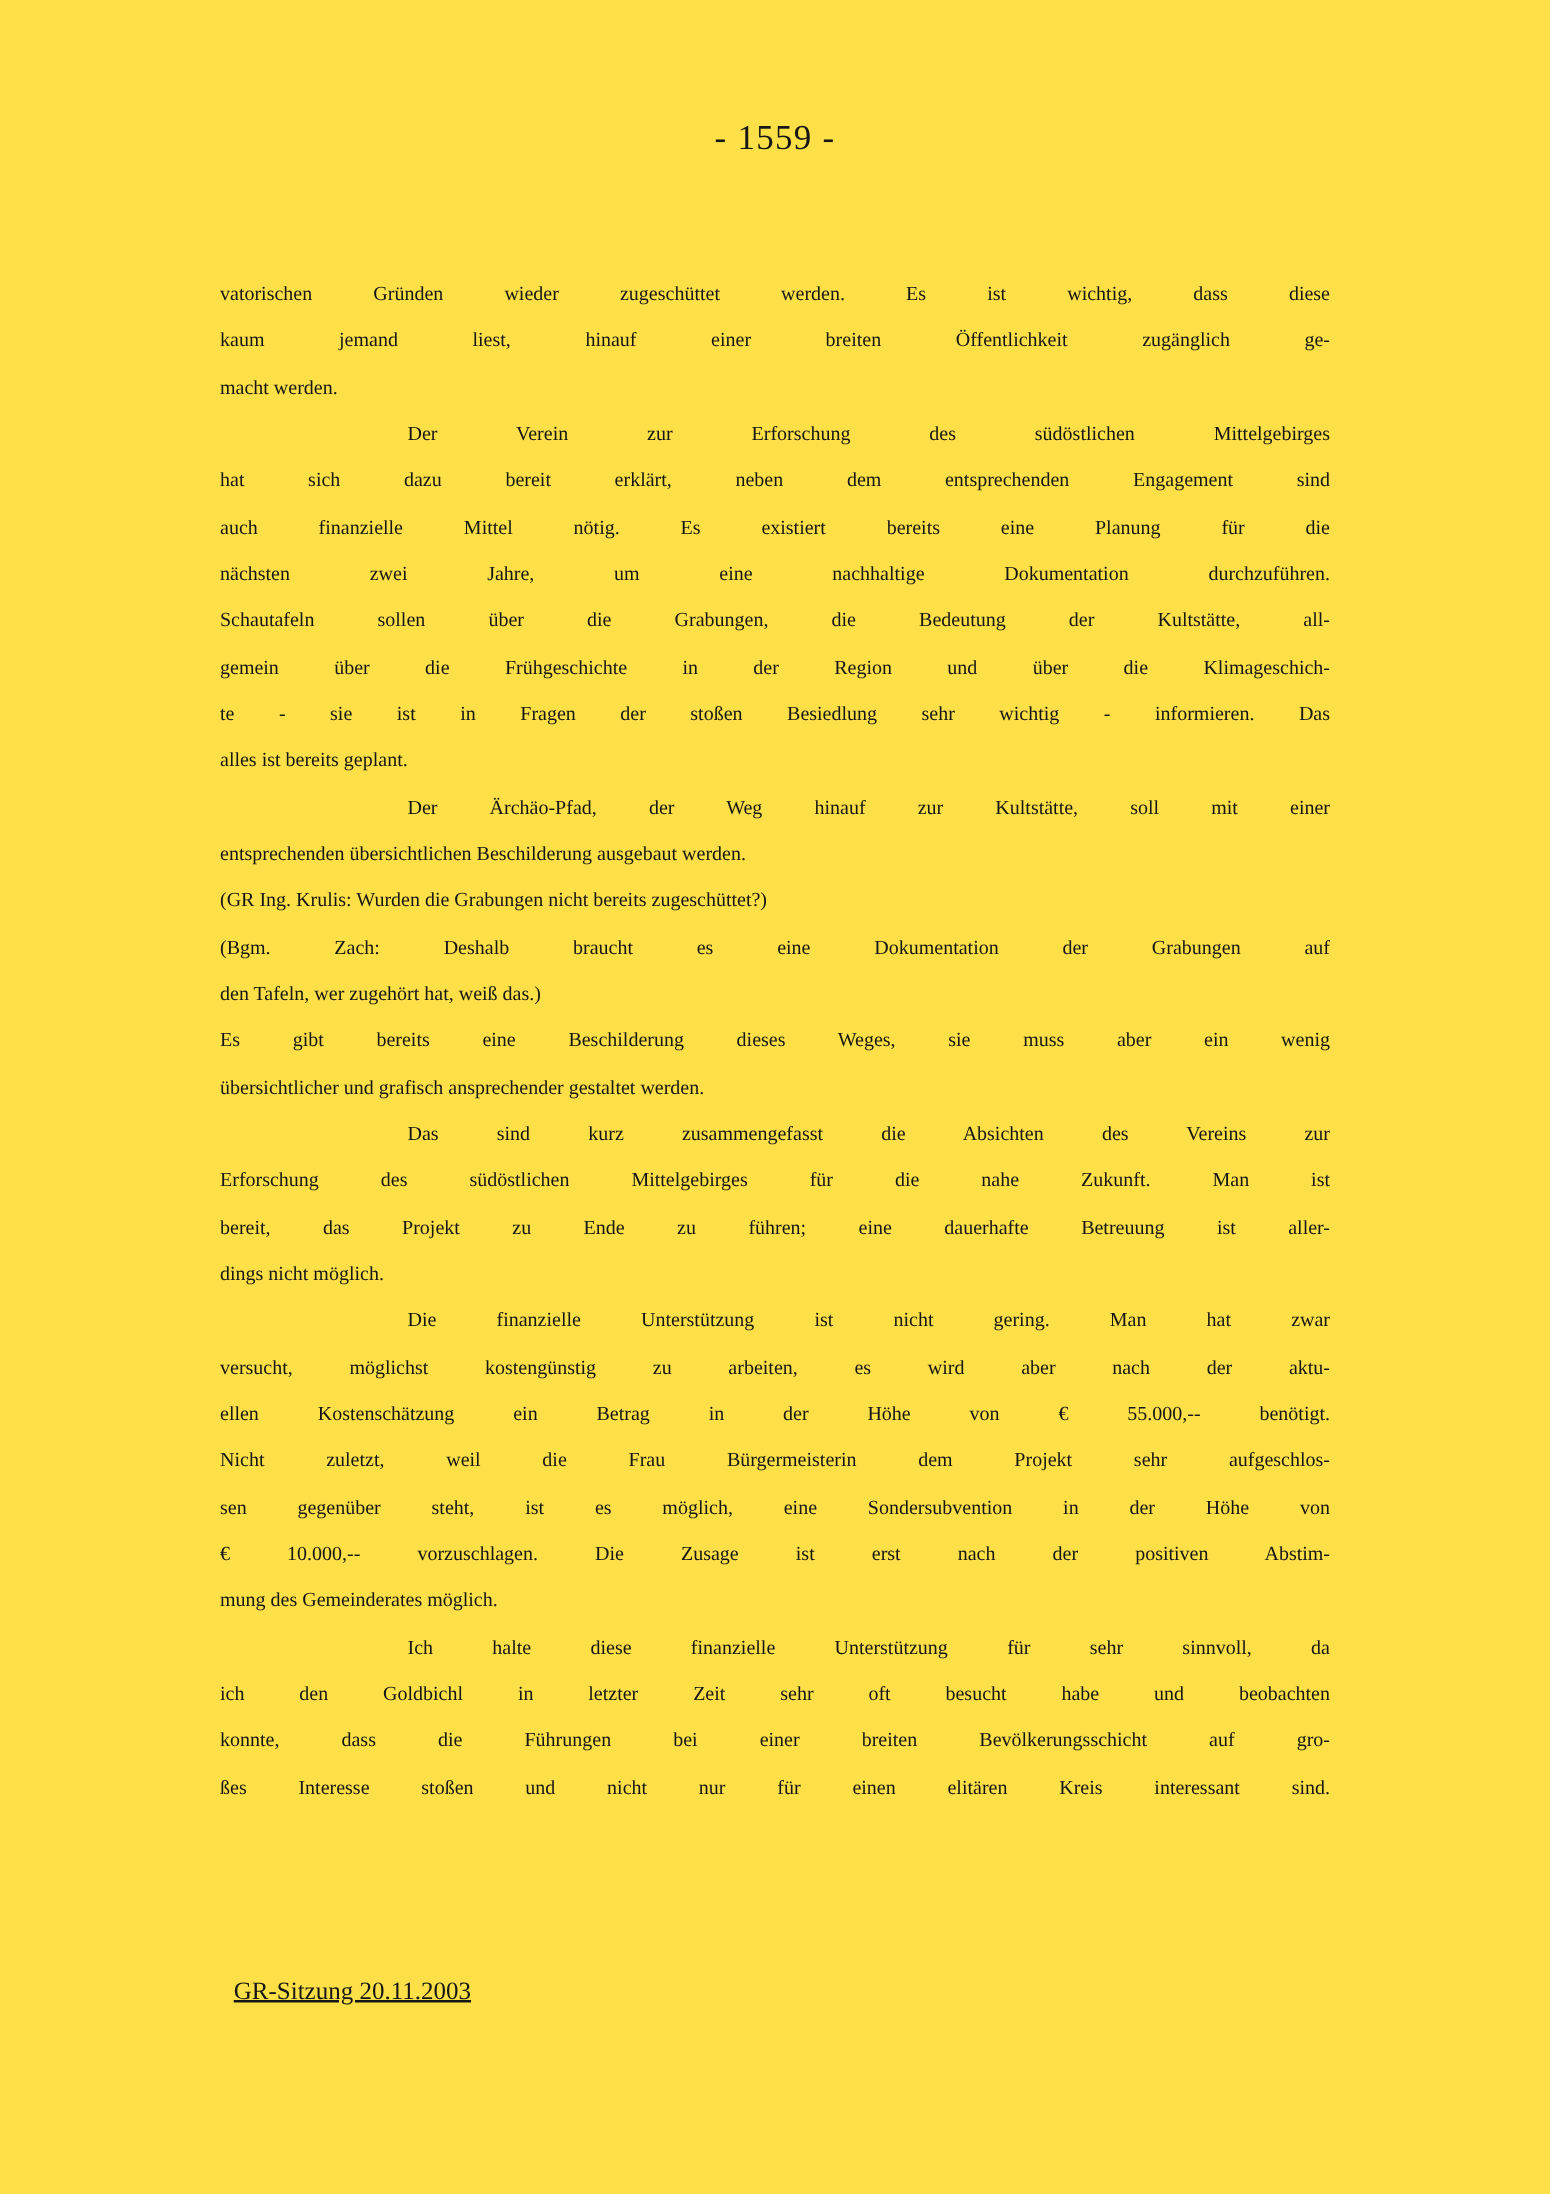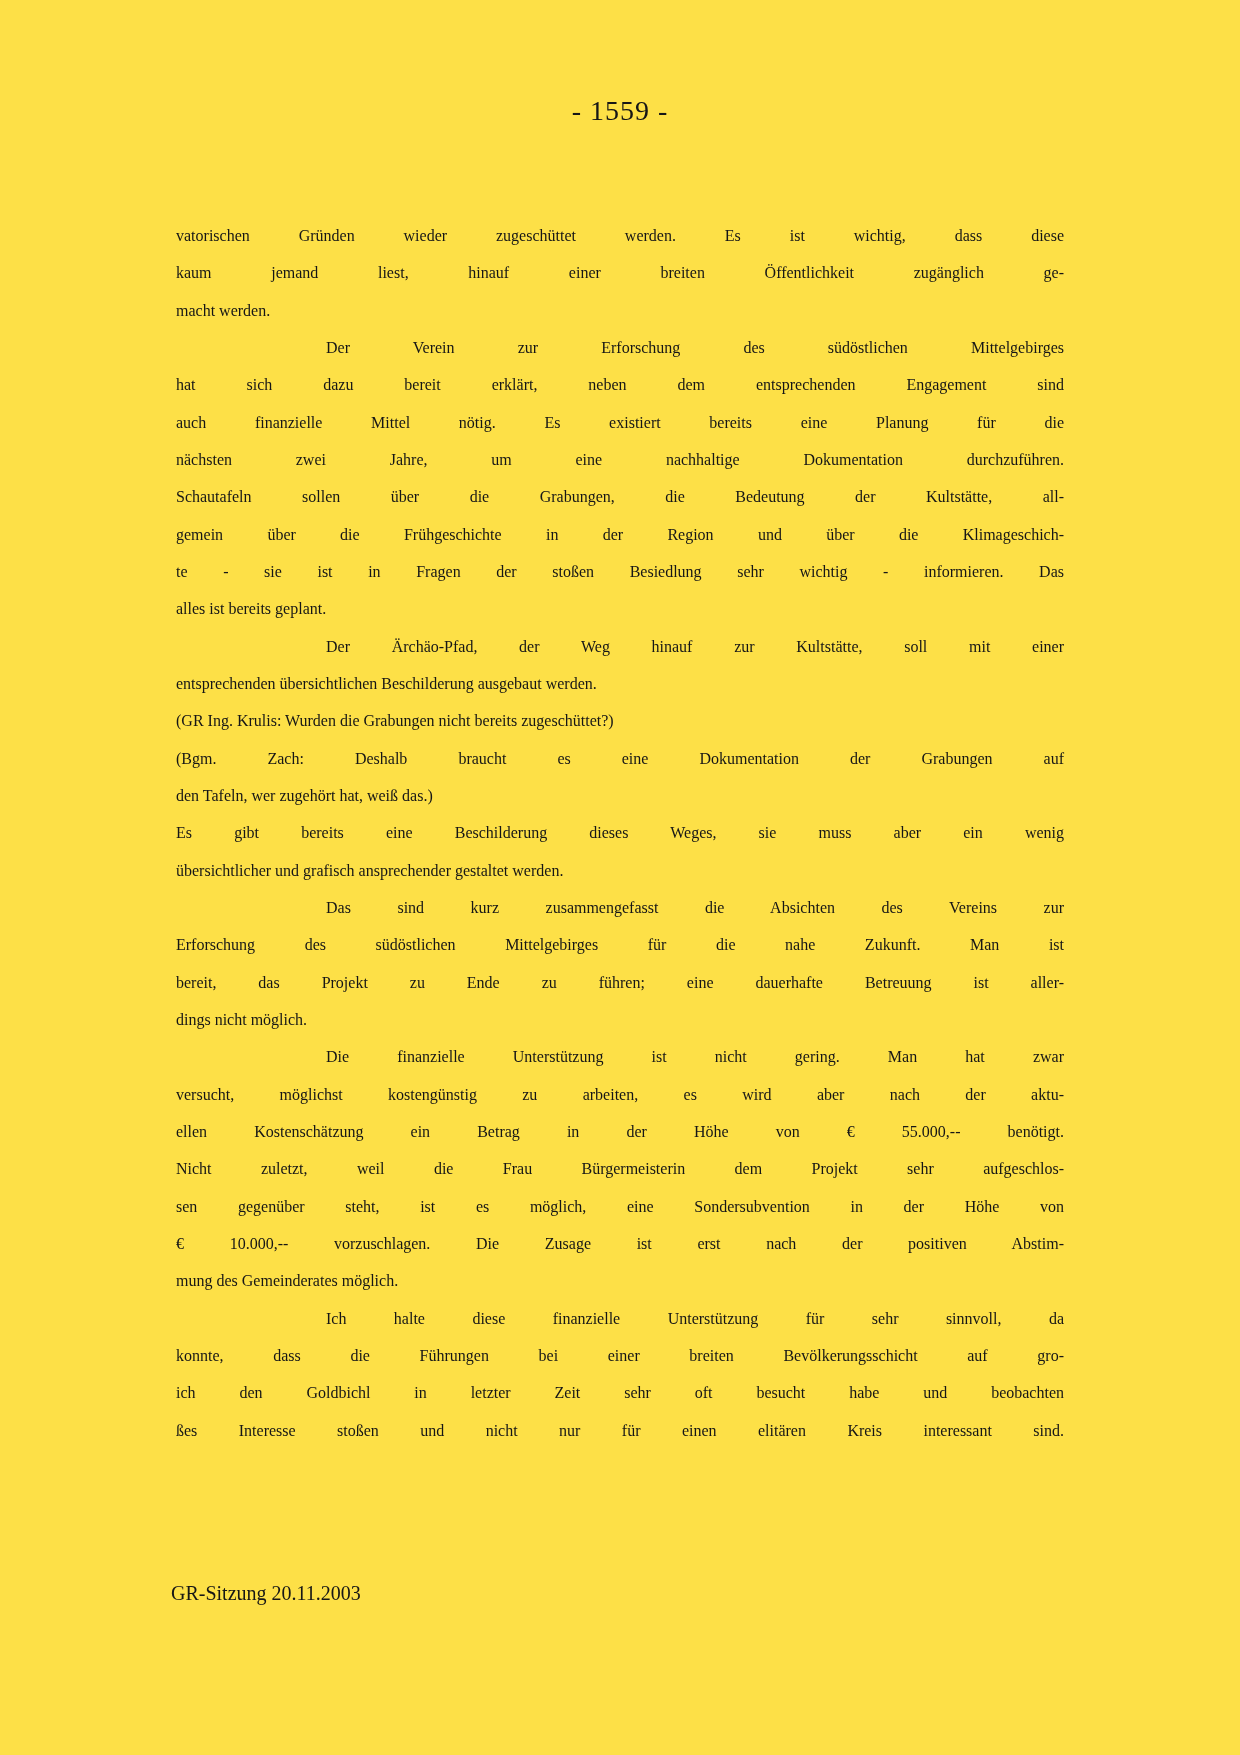--- a/index.html
+++ b/index.html
@@ -42,24 +42,25 @@
   }
   .line.justify {
     text-align: justify;
     text-align-last: justify;
   }
   .line.indent {
     text-indent: 150px;
   }
   .footer {
     position: absolute;
-    left: 171px;
+    left: 187px;
     top: 1582px;
     font-size: 20px;
     line-height: 23px;
+    text-decoration: underline;
   }
 </style>
 </head>
 <body>
 
 <div class="page">
   <div class="pagenum">- 1559 -</div>
 
   <div class="textblock" id="body-lines">
 
@@ -86,19 +87,19 @@
       <div class="line justify">bereit, das Projekt zu Ende zu führen; eine dauerhafte Betreuung ist aller-</div>
       <div class="line">dings nicht möglich.</div>
       <div class="line justify indent">Die finanzielle Unterstützung ist nicht gering. Man hat zwar</div>
       <div class="line justify">versucht, möglichst kostengünstig zu arbeiten, es wird aber nach der aktu-</div>
       <div class="line justify">ellen Kostenschätzung ein Betrag in der Höhe von € 55.000,-- benötigt.</div>
       <div class="line justify">Nicht zuletzt, weil die Frau Bürgermeisterin dem Projekt sehr aufgeschlos-</div>
       <div class="line justify">sen gegenüber steht, ist es möglich, eine Sondersubvention in der Höhe von</div>
       <div class="line justify">€ 10.000,-- vorzuschlagen. Die Zusage ist erst nach der positiven Abstim-</div>
       <div class="line">mung des Gemeinderates möglich.</div>
       <div class="line justify indent">Ich halte diese finanzielle Unterstützung für sehr sinnvoll, da</div>
+      <div class="line justify">ich den Goldbichl in letzter Zeit sehr oft besucht habe und beobachten</div>
       <div class="line justify">konnte, dass die Führungen bei einer breiten Bevölkerungsschicht auf gro-</div>
-      <div class="line justify">ich den Goldbichl in letzter Zeit sehr oft besucht habe und beobachten</div>
       <div class="line justify">ßes Interesse stoßen und nicht nur für einen elitären Kreis interessant sind.</div>
     </div>
 
   <div class="footer">GR-Sitzung 20.11.2003</div>
 </div>
 
 </body></html>

